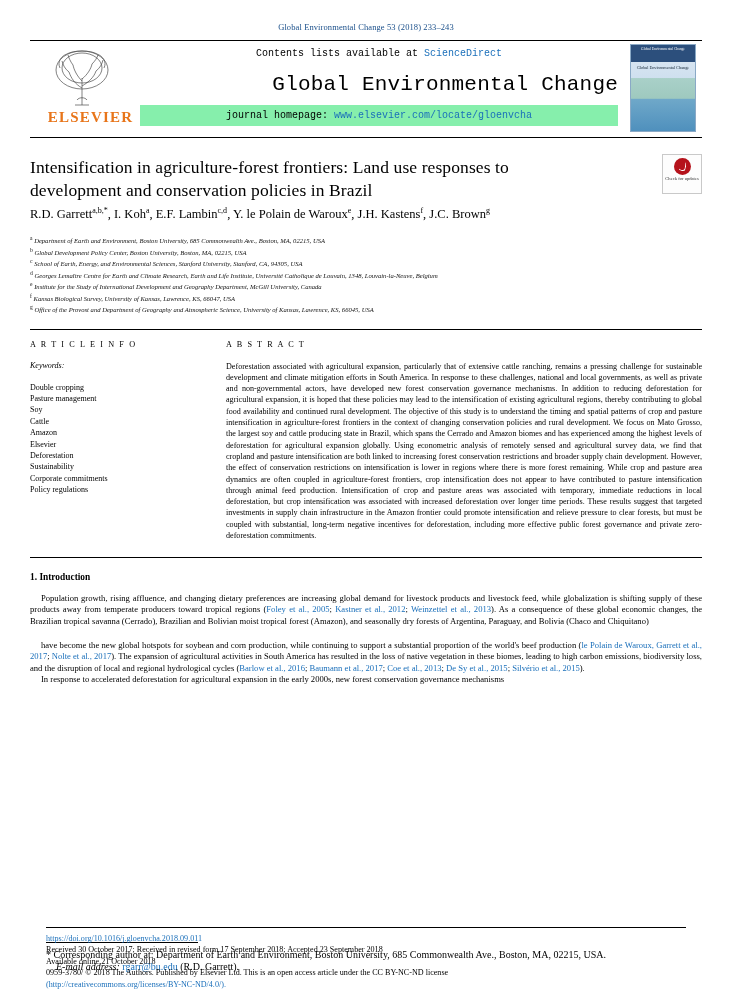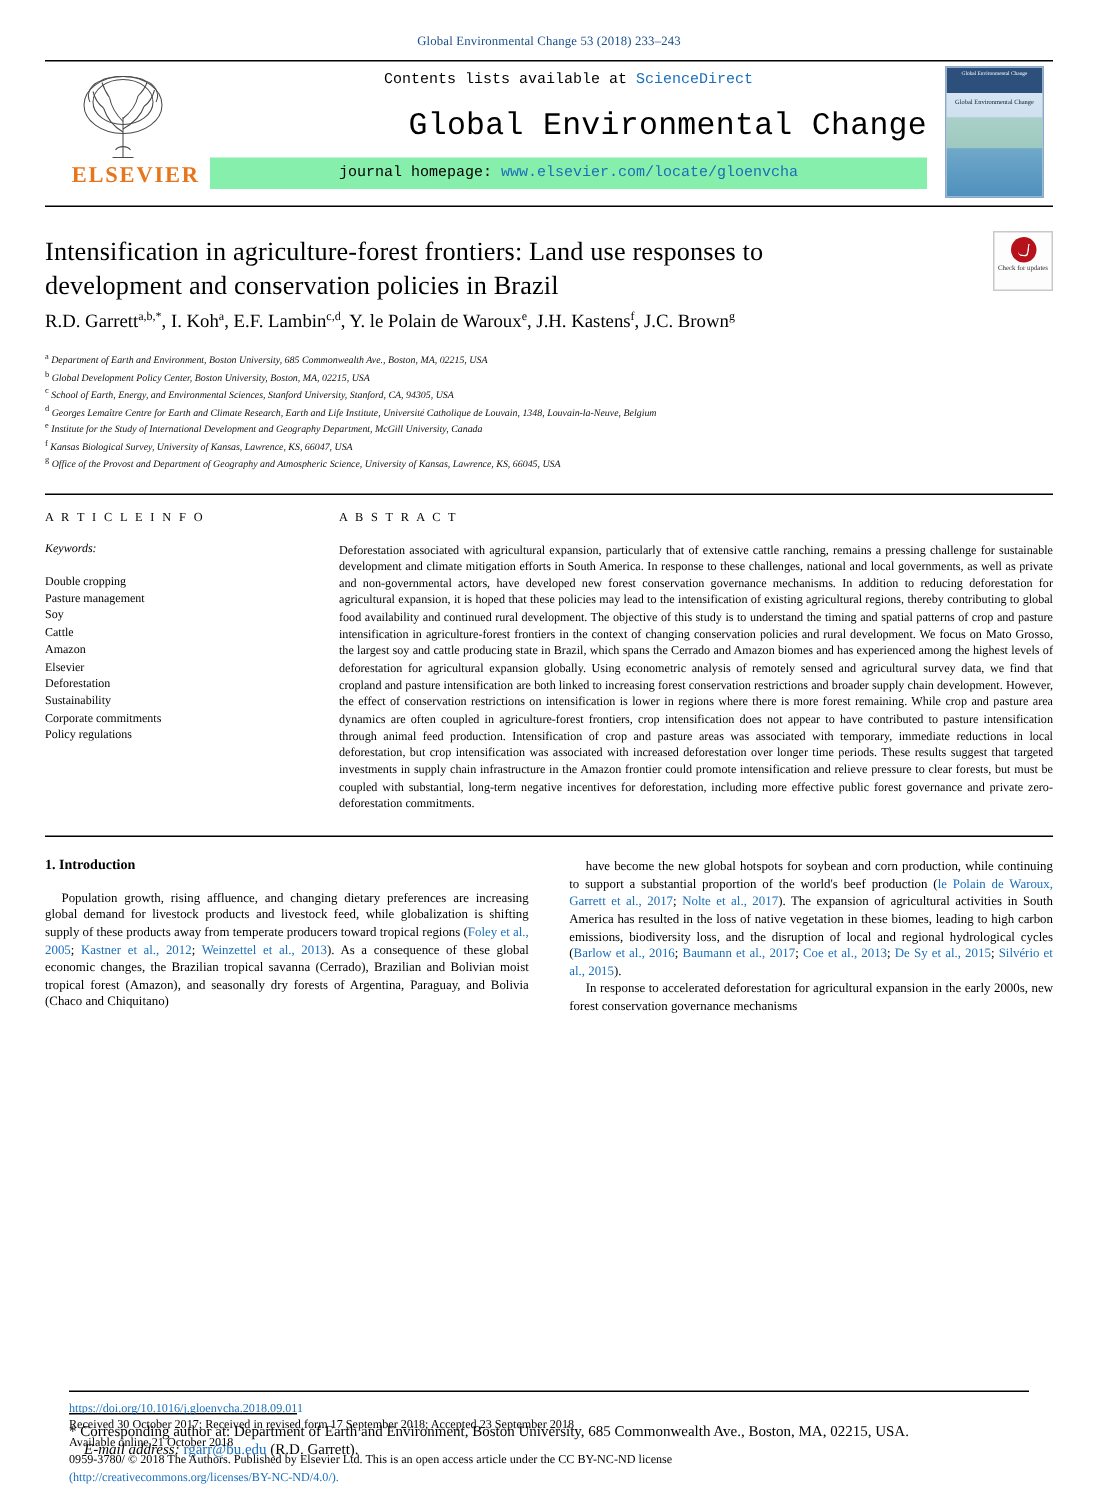--- a/index.html
+++ b/index.html
@@ -243,22 +243,23 @@
     color: #000;
   }
   .info-rule-bottom {
     border-top: 1px solid #000;
     margin-top: 16px;
   }
 
   
   .body-cols {
     display: flex;
-    gap: 27px;
+    gap: 12px;
     padding-top: 14px;
+    flex-direction: column;
   }
   .body-col {
     flex: 1 1 0;
     font-size: 8.6px;
     line-height: 11.6px;
     text-align: justify;
   }
   .body-col h2 {
     font-size: 9.4px;
     font-weight: bold;

